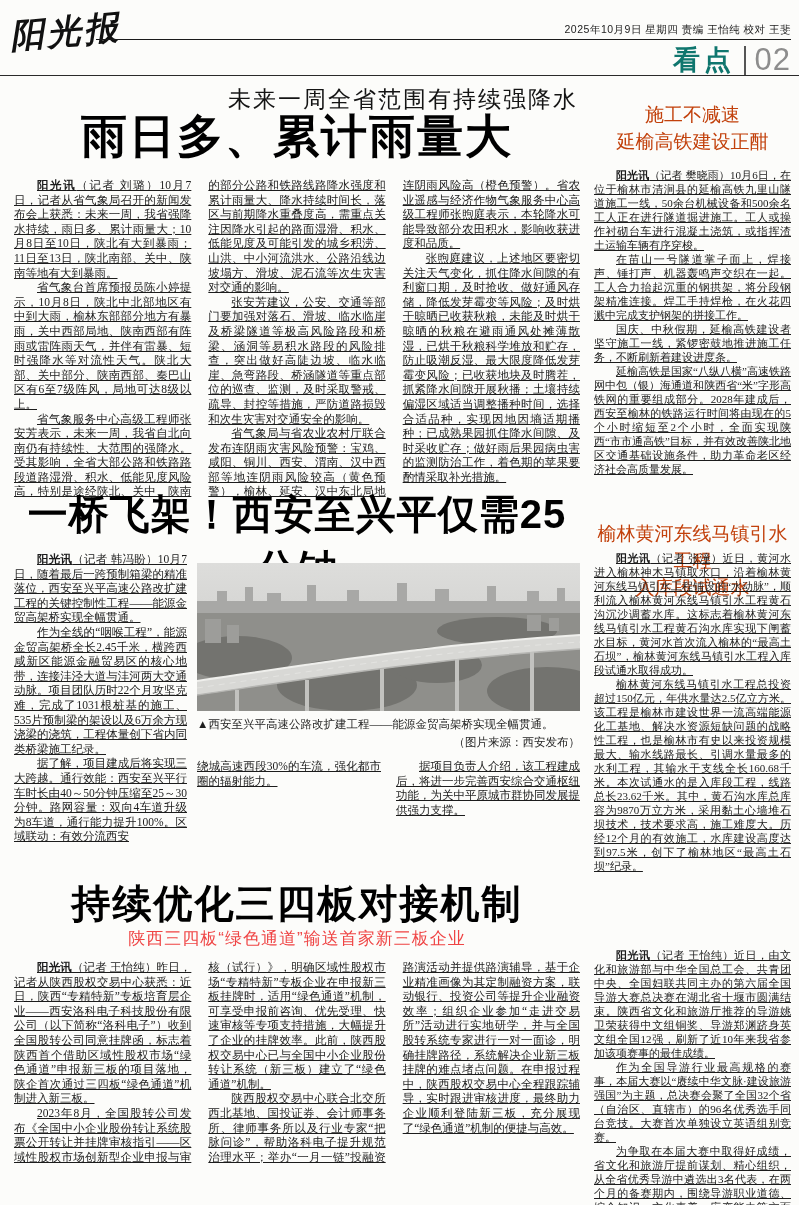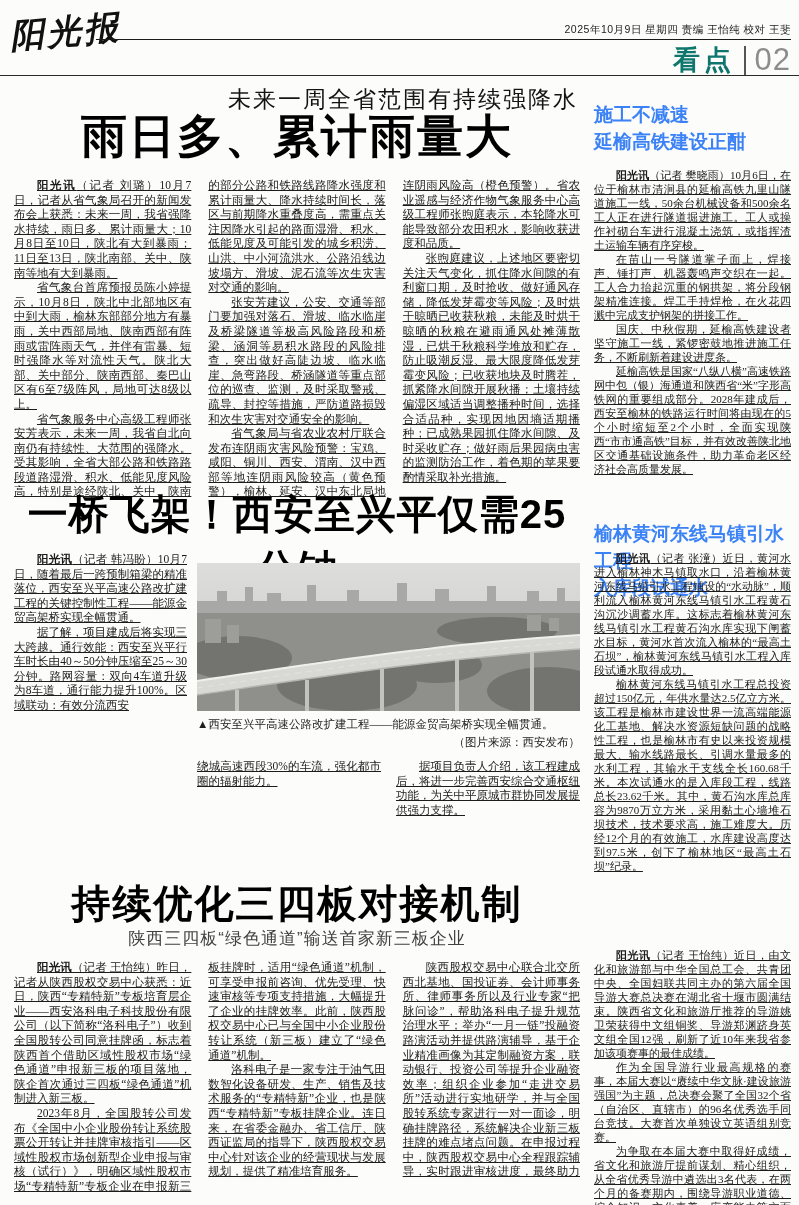--- a/index.html
+++ b/index.html
@@ -29,24 +29,24 @@
   .weather-body{left:14px;top:178px;width:566px;height:328px;column-count:3;column-gap:17px;overflow:hidden;}
   .headline2{left:14px;width:566px;top:487px;text-align:center;font-size:40px;font-weight:900;letter-spacing:1px;color:#000;}
   .bridge-left{left:14px;top:552px;width:173px;height:324px;overflow:hidden;}
   .photo-box{left:197px;top:563px;width:383px;height:148px;background:#cfcfcd;}
   .photo-box svg{display:block;width:100%;height:100%;}
   .caption{left:197px;top:717px;width:383px;font-size:11.5px;line-height:15px;color:#1e1e1e;}
   .credit{left:197px;top:735px;width:383px;font-size:11.5px;text-align:right;color:#1e1e1e;}
   .bridge-mid{left:197px;top:759px;width:184px;height:110px;overflow:hidden;}
   .bridge-right{left:396px;top:759px;width:184px;height:110px;overflow:hidden;}
   .headline3{left:14px;width:566px;top:877px;text-align:center;font-size:39px;font-weight:900;letter-spacing:2px;color:#000;}
-  .subhead3{left:14px;width:566px;top:927px;text-align:center;font-size:17px;font-weight:500;letter-spacing:1px;color:#404040;}
+  .subhead3{left:14px;width:566px;top:927px;text-align:center;font-size:17px;font-weight:500;letter-spacing:1px;color:#ef4444;}
   .board-body{left:14px;top:960px;width:566px;height:245px;column-count:3;column-gap:17px;overflow:hidden;}
   
-  .rtitle{left:594px;width:197px;font-weight:700;font-size:19px;line-height:27px;color:#3b82f6;}
+  .rtitle{left:594px;width:197px;text-align:center;font-weight:400;font-size:19px;line-height:27px;color:#c2410c;}
   .rbody{left:594px;width:197px;overflow:hidden;}
   .r1t{top:101px;} .r1b{top:168px;height:314px;}
   .r2t{top:520px;} .r2b{top:551px;height:335px;}
   .r3t{top:888px;} .r3b{top:948px;height:257px;}
 </style>
 </head>
 <body>
 
 <div class="page">
 
@@ -67,20 +67,21 @@
     <p>省气象台首席预报员陈小婷提示，10月8日，陕北中北部地区有中到大雨，榆林东部部分地方有暴雨，关中西部局地、陕南西部有阵雨或雷阵雨天气，并伴有雷暴、短时强降水等对流性天气。陕北大部、关中部分、陕南西部、秦巴山区有6至7级阵风，局地可达8级以上。</p>
     <p>省气象服务中心高级工程师张安芳表示，未来一周，我省自北向南仍有持续性、大范围的强降水。受其影响，全省大部公路和铁路路段道路湿滑、积水、低能见度风险高，特别是途经陕北、关中、陕南的部分公路和铁路线路降水强度和累计雨量大、降水持续时间长，落区与前期降水重叠度高，需重点关注因降水引起的路面湿滑、积水、低能见度及可能引发的城乡积涝、山洪、中小河流洪水、公路沿线边坡塌方、滑坡、泥石流等次生灾害对交通的影响。</p>
     <p>张安芳建议，公安、交通等部门要加强对落石、滑坡、临水临崖及桥梁隧道等极高风险路段和桥梁、涵洞等易积水路段的风险排查，突出做好高陡边坡、临水临崖、急弯路段、桥涵隧道等重点部位的巡查、监测，及时采取警戒、疏导、封控等措施，严防道路损毁和次生灾害对交通安全的影响。</p>
     <p>省气象局与省农业农村厅联合发布连阴雨灾害风险预警：宝鸡、咸阳、铜川、西安、渭南、汉中西部等地连阴雨风险较高（黄色预警），榆林、延安、汉中东北局地连阴雨风险高（橙色预警）。省农业遥感与经济作物气象服务中心高级工程师张煦庭表示，本轮降水可能导致部分农田积水，影响收获进度和品质。</p>
     <p>张煦庭建议，上述地区要密切关注天气变化，抓住降水间隙的有利窗口期，及时抢收、做好通风存储，降低发芽霉变等风险；及时烘干晾晒已收获秋粮，未能及时烘干晾晒的秋粮在避雨通风处摊薄散湿，已烘干秋粮科学堆放和贮存，防止吸潮反湿、最大限度降低发芽霉变风险；已收获地块及时腾茬，抓紧降水间隙开展秋播；土壤持续偏湿区域适当调整播种时间，选择合适品种，实现因地因墒适期播种；已成熟果园抓住降水间隙、及时采收贮存；做好雨后果园病虫害的监测防治工作，着色期的苹果要酌情采取补光措施。</p>
   </div>
 
   <div class="abs headline2 sans">一桥飞架！西安至兴平仅需25分钟</div>
   <div class="abs bt bridge-left">
     <p><b class="lead">阳光讯</b>（记者 韩冯盼）10月7日，随着最后一跨预制箱梁的精准落位，西安至兴平高速公路改扩建工程的关键控制性工程——能源金贸高架桥实现全幅贯通。</p>
+    <p>作为全线的“咽喉工程”，能源金贸高架桥全长2.45千米，横跨西咸新区能源金融贸易区的核心地带，连接沣泾大道与沣河两大交通动脉。项目团队历时22个月攻坚克难，完成了1031根桩基的施工、535片预制梁的架设以及6万余方现浇梁的浇筑，工程体量创下省内同类桥梁施工纪录。</p>
     <p>据了解，项目建成后将实现三大跨越。通行效能：西安至兴平行车时长由40～50分钟压缩至25～30分钟。路网容量：双向4车道升级为8车道，通行能力提升100%。区域联动：有效分流西安</p>
   </div>
   <div class="abs photo-box">
     <svg viewBox="0 0 383 148" preserveAspectRatio="none">
       <defs>
         <linearGradient id="sky" x1="0" y1="0" x2="0" y2="1">
           <stop offset="0" stop-color="#dddddb"></stop>
             <stop offset="1" stop-color="#c6c6c4"></stop>
         </linearGradient>
       </defs>
@@ -132,21 +133,20 @@
   </div>
   <div class="abs bt bridge-right">
     <p>据项目负责人介绍，该工程建成后，将进一步完善西安综合交通枢纽功能，为关中平原城市群协同发展提供强力支撑。</p>
   </div>
 
   <div class="abs headline3 sans">持续优化三四板对接机制</div>
   <div class="abs subhead3 sans">陕西三四板“绿色通道”输送首家新三板企业</div>
   <div class="abs bt board-body">
     <p><b class="lead">阳光讯</b>（记者 王怡纯）昨日，记者从陕西股权交易中心获悉：近日，陕西“专精特新”专板培育层企业——西安洛科电子科技股份有限公司（以下简称“洛科电子”）收到全国股转公司同意挂牌函，标志着陕西首个借助区域性股权市场“绿色通道”申报新三板的项目落地，陕企首次通过三四板“绿色通道”机制进入新三板。</p>
     <p>2023年8月，全国股转公司发布《全国中小企业股份转让系统股票公开转让并挂牌审核指引——区域性股权市场创新型企业申报与审核（试行）》，明确区域性股权市场“专精特新”专板企业在申报新三板挂牌时，适用“绿色通道”机制，可享受申报前咨询、优先受理、快速审核等专项支持措施，大幅提升了企业的挂牌效率。此前，陕西股权交易中心已与全国中小企业股份转让系统（新三板）建立了“绿色通道”机制。</p>
-    <p>洛科电子是一家专注于油气田数智化设备研发、生产、销售及技术服务的“专精特新”企业，也是陕西“专精特新”专板挂牌企业。连日来，在省委金融办、省工信厅、陕西证监局的指导下，陕西股权交易中心针对该企业的经营现状与发展规划，提供了精准培育服务。</p>
     <p>陕西股权交易中心联合北交所西北基地、国投证券、会计师事务所、律师事务所以及行业专家“把脉问诊”，帮助洛科电子提升规范治理水平；举办“一月一链”投融资路演活动并提供路演辅导，基于企业精准画像为其定制融资方案，联动银行、投资公司等提升企业融资效率；组织企业参加“走进交易所”活动进行实地研学，并与全国股转系统专家进行一对一面诊，明确挂牌路径，系统解决企业新三板挂牌的难点堵点问题。在申报过程中，陕西股权交易中心全程跟踪辅导，实时跟进审核进度，最终助力企业顺利登陆新三板，充分展现了“绿色通道”机制的便捷与高效。</p>
 
   </div>
 
   <div class="abs rtitle sans r1t">
     <div>施工不减速</div>
     <div>延榆高铁建设正酣</div>
   </div>
   <div class="abs bt rt rbody r1b">
     <p><b class="lead">阳光讯</b>（记者 樊晓雨）10月6日，在位于榆林市清涧县的延榆高铁九里山隧道施工一线，50余台机械设备和500余名工人正在进行隧道掘进施工。工人或操作衬砌台车进行混凝土浇筑，或指挥渣土运输车辆有序穿梭。</p>

